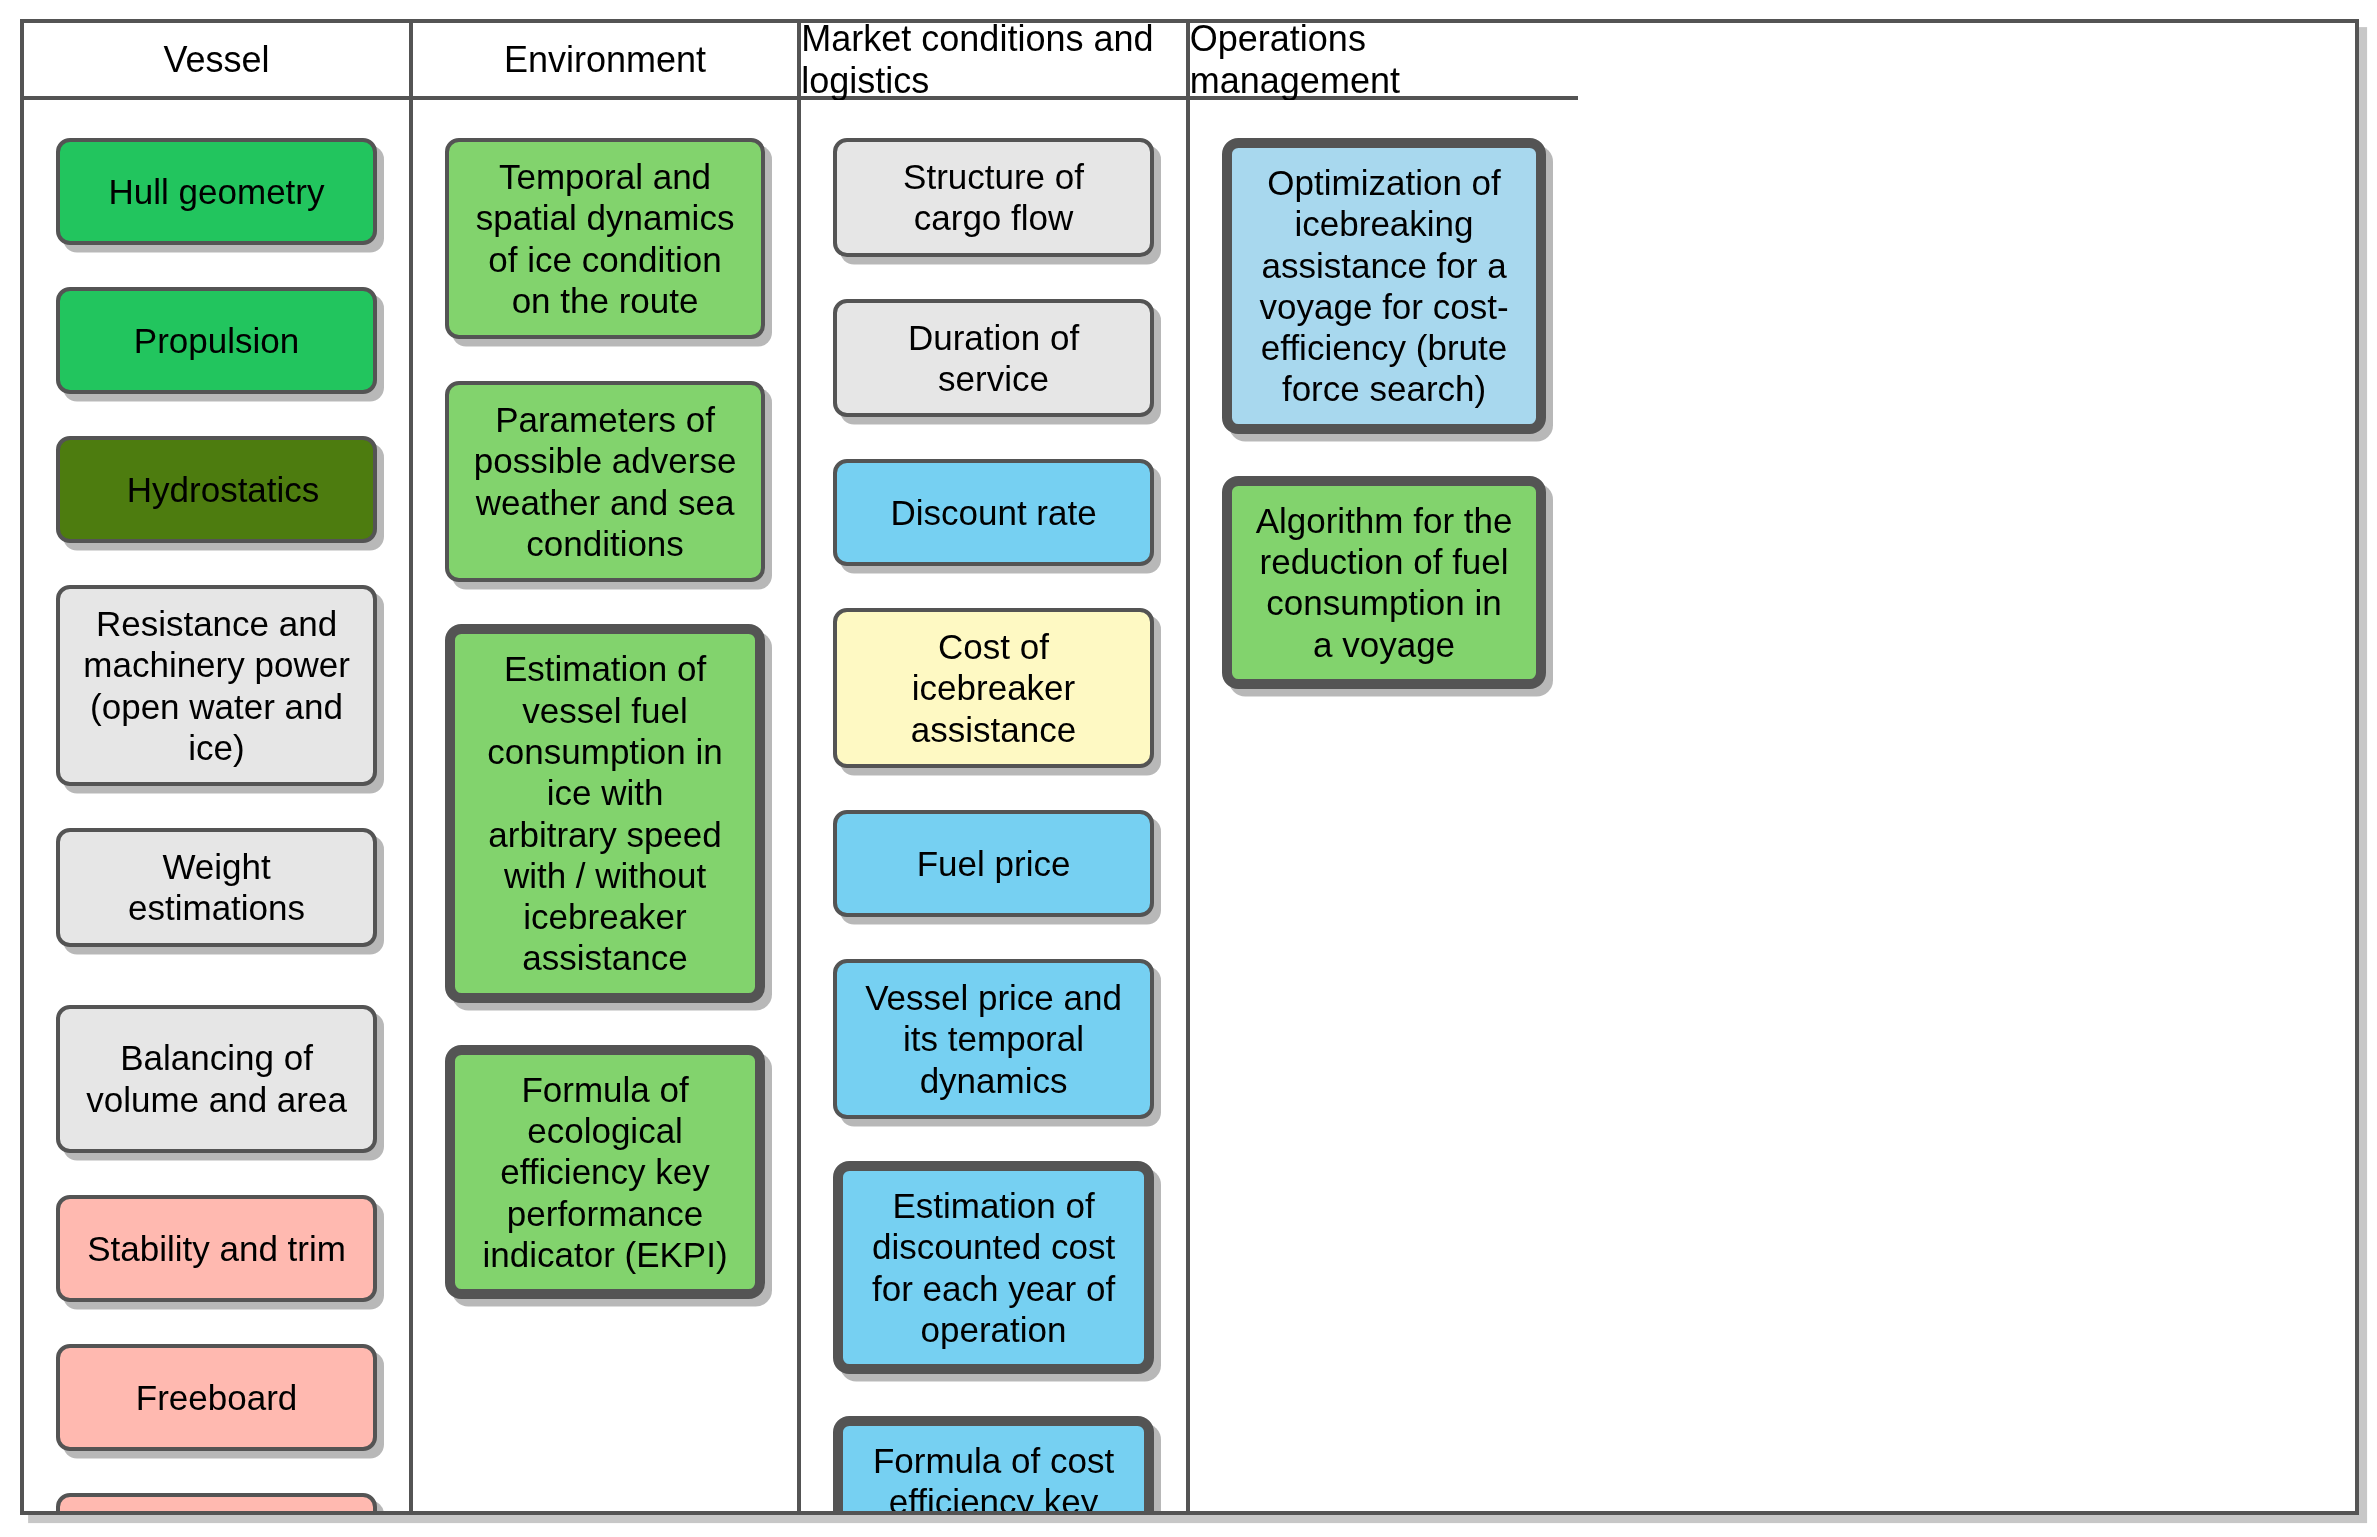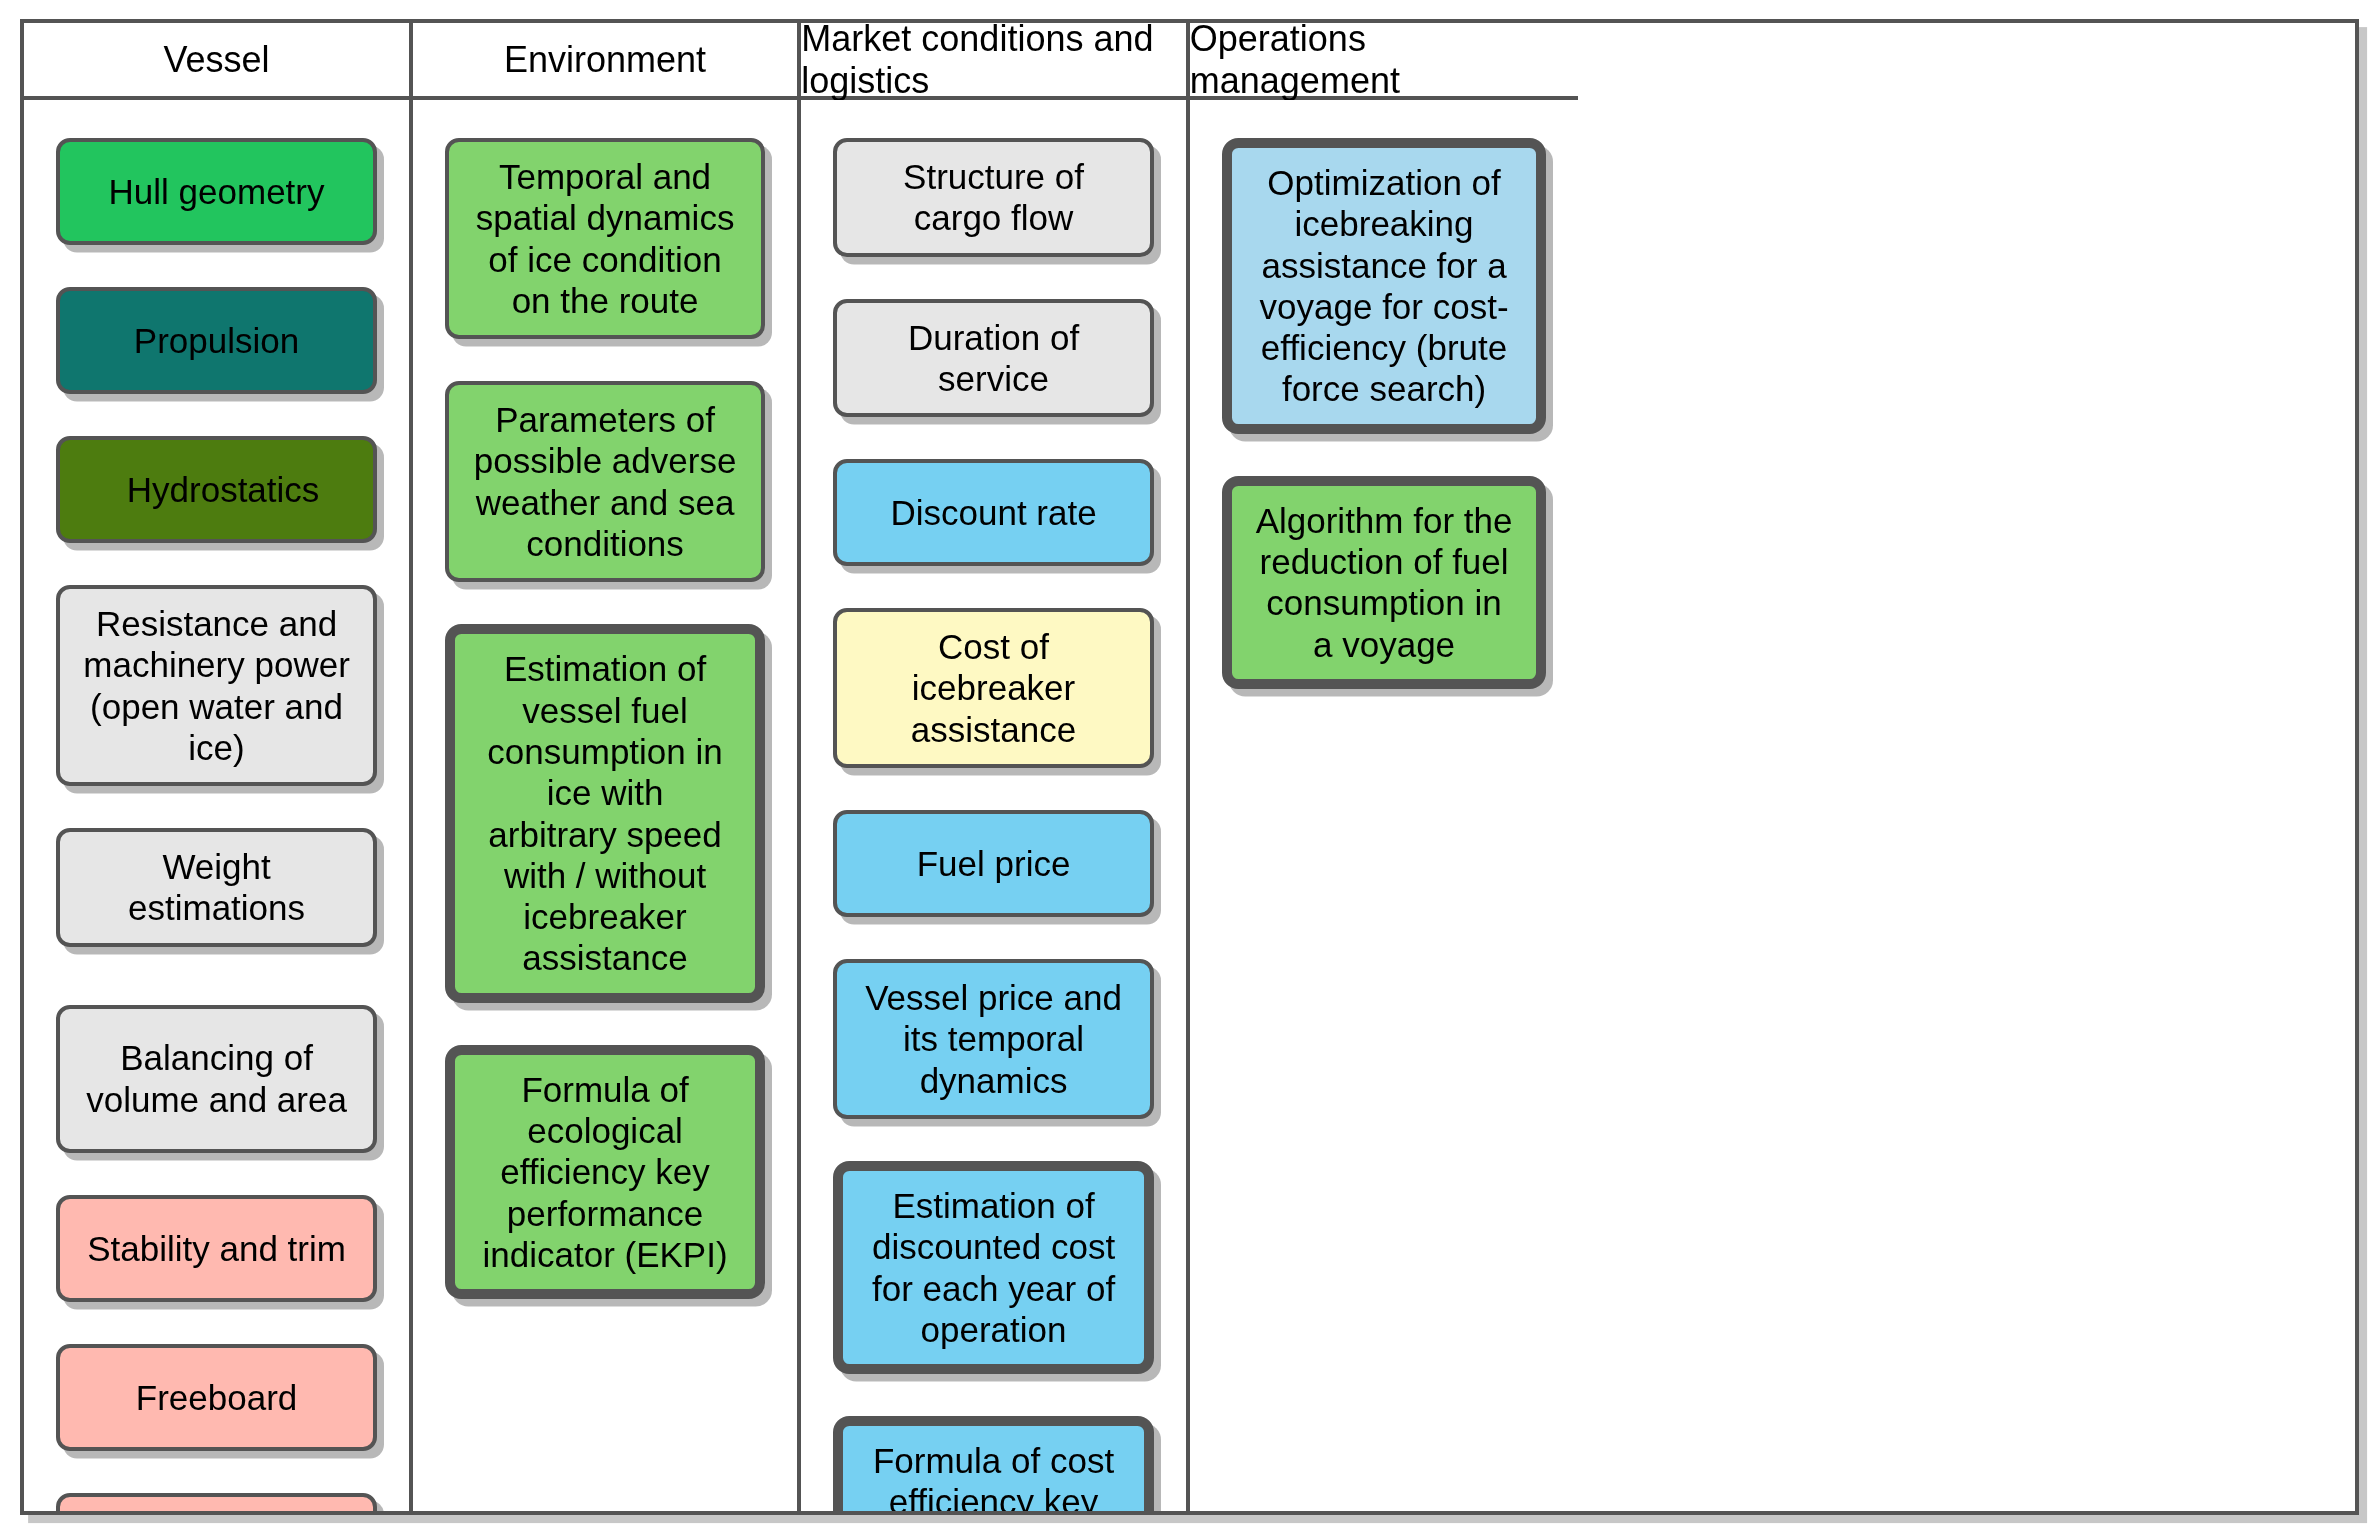--- a/index.html
+++ b/index.html
@@ -66,21 +66,21 @@
   </div>
   <div class="hcell">
     <span>Market conditions and logistics</span>
   </div>
   <div class="hcell last">
     <span>Operations management</span>
   </div>
 
   <div class="bcell">
     <div class="box h1" style="background-color: #22c55e;">Hull geometry</div>
-    <div class="box h1" style="background-color: #0f766e;">Propulsion</div>
+    <div class="box h1" style="background-color: #22c55e;">Propulsion</div>
     <div class="box h1" style="background-color: #4d7c0f; padding-left: 36px;">Hydrostatics</div>
     <div class="box h2" style="background-color: rgb(230, 230, 230);">Resistance and machinery power (open water and ice)</div>
     <div class="box h1" style="background-color: rgb(230, 230, 230);">Weight estimations</div>
     <div class="box h2" style="background-color: rgb(230, 230, 230); margin-top: 16px;">Balancing of volume and area</div>
     <div class="box h1" style="background-color: rgb(255, 185, 176);">Stability and trim</div>
     <div class="box h1" style="background-color: rgb(255, 185, 176);">Freeboard</div>
     <div class="box h1" style="background-color: rgb(255, 185, 176);">Rolling parameters</div>
   </div>
 
   <div class="bcell">

